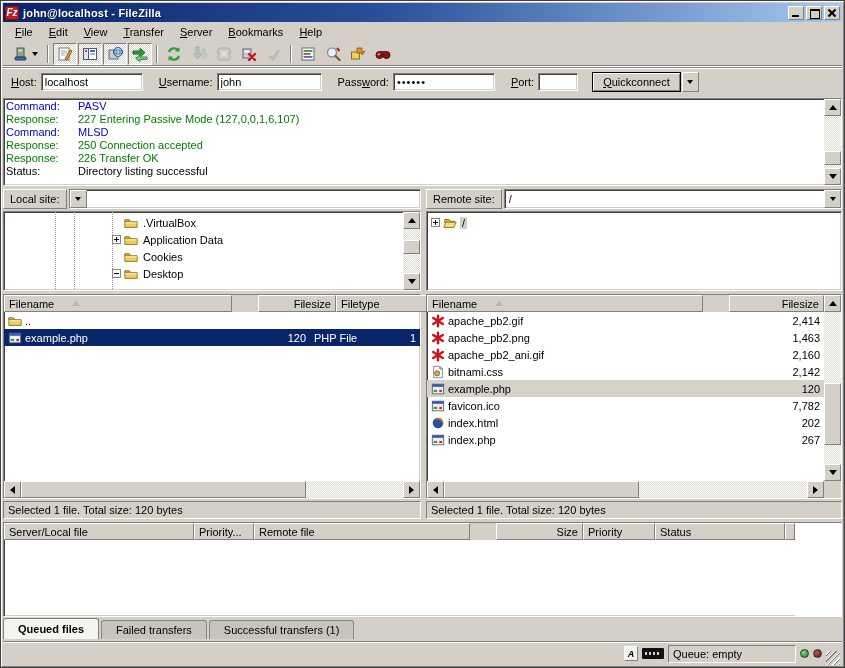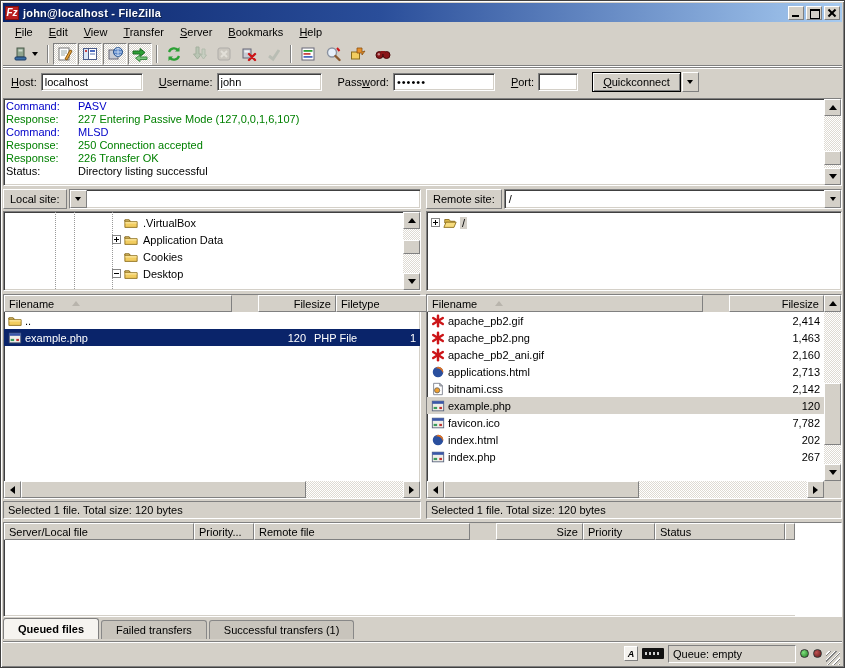--- a/index.html
+++ b/index.html
@@ -569,29 +569,20 @@
                     <svg class="i icon13">
                       <use href="#sym-imgstar"></use>
                     </svg>
                     <span>apache_pb2_ani.gif</span>
                   </div>
                 <div class="cell rc-size right">2,160</div>
               </div>
               <div class="lrow">
                 <div class="cell rc-name">
                     <svg class="i icon13">
-                      <use href="#sym-firefox"></use>
-                    </svg>
-                    <span>applications.html</span>
-                  </div>
-                <div class="cell rc-size right">2,713</div>
-              </div>
-              <div class="lrow">
-                <div class="cell rc-name">
-                    <svg class="i icon13">
                       <use href="#sym-csspage"></use>
                     </svg>
                     <span>bitnami.css</span>
                   </div>
                 <div class="cell rc-size right">2,142</div>
               </div>
               <div class="lrow sel-inactive">
                 <div class="cell rc-name">
                     <svg class="i icon13">
                       <use href="#sym-winfile"></use>

